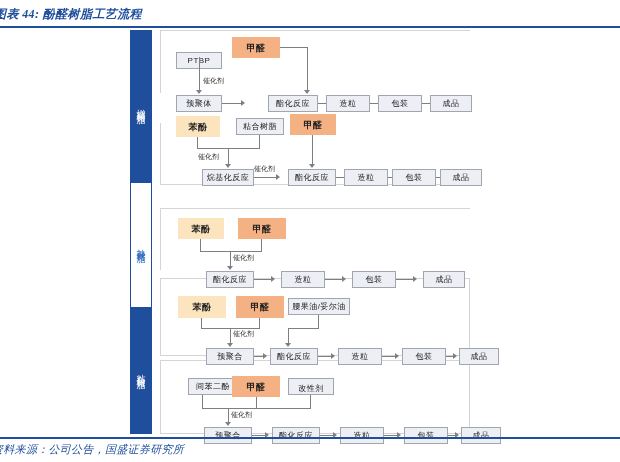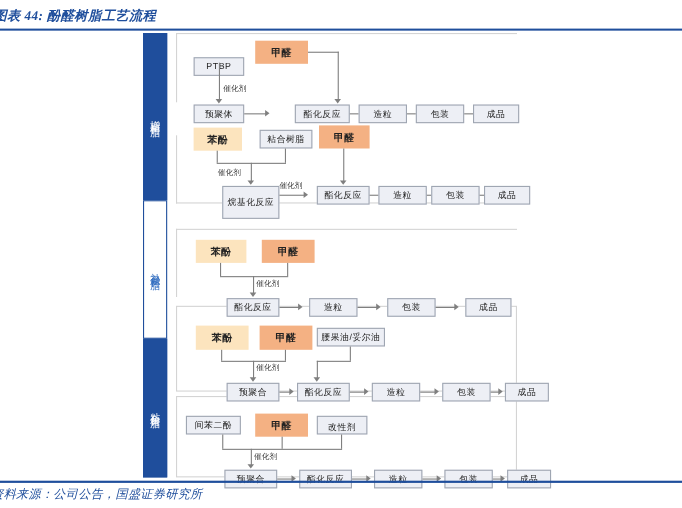--- a/index.html
+++ b/index.html
@@ -176,21 +176,21 @@
   <div class="ln lv" style="left:197px;top:109px;height:11px;"></div>
   <div class="ln lv" style="left:259px;top:107px;height:13px;"></div>
   <div class="ln lh" style="left:197px;top:120px;width:63px;"></div>
   <div class="ln lv" style="left:228px;top:120px;height:17px;"></div>
   <div class="arrow ar-d" style="left:225px;top:136px;"></div>
   <div class="cat-lbl" style="left:198px;top:124px;">催化剂</div>
 
   <div class="ln lv" style="left:312px;top:107px;height:30px;"></div>
   <div class="arrow ar-d" style="left:309px;top:136px;"></div>
 
-  <div class="node n-grey" style="left:202px;top:141px;width:52px;height:30px;">
+  <div class="node n-grey" style="left:202px;top:141px;width:52px;height:17px;">
     <span>烷基化反应</span>
   </div>
   <div class="ln lh" style="left:254px;top:149px;width:23px;"></div>
   <div class="arrow ar-r" style="left:276px;top:146px;"></div>
   <div class="cat-lbl" style="left:254px;top:136px;">催化剂</div>
 
   <div class="node n-grey" style="left:288px;top:141px;width:48px;height:17px;">
     <span>酯化反应</span>
   </div>
   <div class="ln lh" style="left:336px;top:149px;width:17px;"></div>
@@ -291,21 +291,21 @@
   <div class="node n-grey" style="left:402px;top:320px;width:44px;height:17px;">
     <span>包装</span>
   </div>
   <div class="ln lh" style="left:446px;top:328px;width:8px;"></div>
   <div class="arrow ar-r" style="left:453px;top:325px;"></div>
 
   <div class="node n-grey" style="left:459px;top:320px;width:40px;height:17px;">
     <span>成品</span>
   </div>
 
-  <div class="node n-grey" style="left:169px;top:350px;width:50px;height:17px;">
+  <div class="node n-grey" style="left:188px;top:350px;width:50px;height:17px;">
     <span>间苯二酚</span>
   </div>
   <div class="node n-orange" style="left:232px;top:348px;width:48px;height:21px;">
     <span>甲醛</span>
   </div>
   <div class="node n-grey" style="left:288px;top:350px;width:46px;height:17px;align-items:flex-end;">
     <span>改性剂</span>
   </div>
 
   <div class="ln lv" style="left:202px;top:367px;height:13px;"></div>

